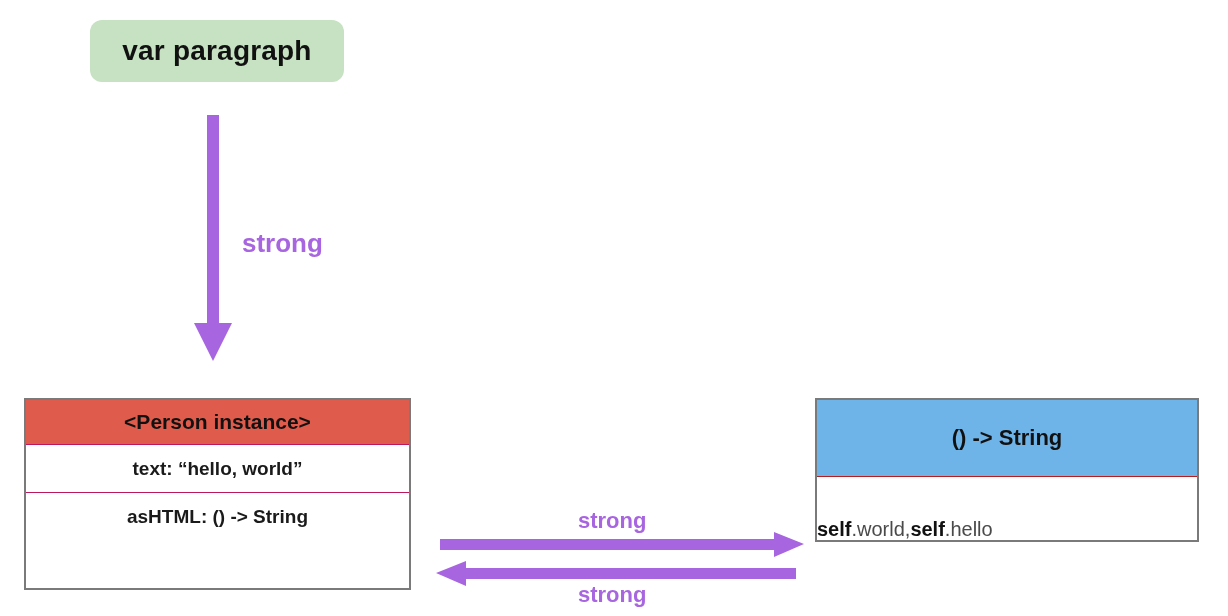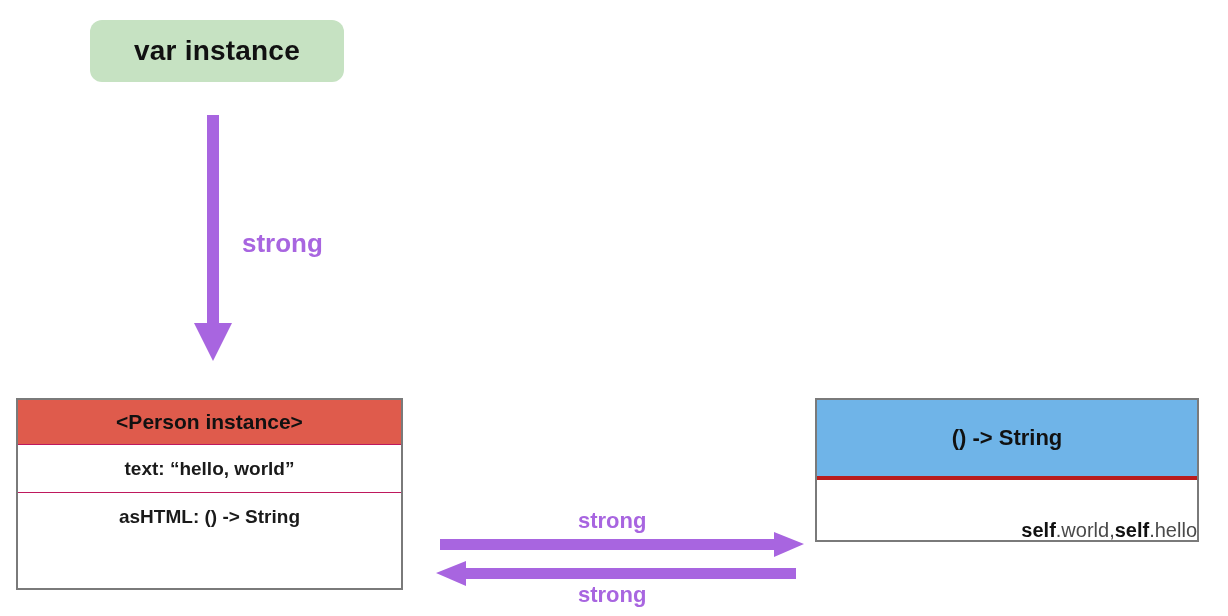--- a/index.html
+++ b/index.html
@@ -82,21 +82,21 @@
     font-weight: 600;
     color: #1a1a1a;
     border-top: 1px solid #be185d;
     box-sizing: border-box;
     white-space: nowrap;
   }
   .obj-row.first-row { border-top: 1px solid #6f6f6f; }
 
   
   #person-box {
-    left: 16px;
+    left: 24px;
     top: 398px;
     width: 387px;
     height: 192px;
   }
   #person-box .obj-header { background: #df5b4c; }
 
   
   #closure-box {
     left: 815px;
     top: 398px;
@@ -105,22 +105,22 @@
   }
   #closure-box .obj-header {
     background: #6fb4e8;
     height: 76px;
     font-size: 22px;
   }
   #closure-box .closure-body {
     height: 105px;
     display: flex;
     align-items: center;
-    justify-content: flex-end;
-    border-top: 4px solid #b91c1c;
+    justify-content: flex-start;
+    border-top: 1px solid #b91c1c;
     font-size: 20px;
     box-sizing: border-box;
     white-space: nowrap;
   }
   .kw { font-weight: 700; color: #111111; }
   .dim { font-weight: 400; color: #4a4a4a; }
 
   
   .h-arrow {
     position: absolute;
@@ -136,21 +136,21 @@
     color: #a865e0;
     white-space: nowrap;
   }
   #h-label-top    { left: 578px; top: 508px; }
   #h-label-bottom { left: 578px; top: 582px; }
 </style>
 </head>
 <body>
 
 <div class="var-pill">
-  <span class="var-pill-label">var instance</span>
+  <span class="var-pill-label">var paragraph</span>
 </div>
 
 <div class="v-arrow">
   <svg width="60" height="250" viewBox="0 0 60 250">
     <rect x="19" y="0" width="12" height="215" fill="#a865e0"></rect>
     <polygon points="6,208 44,208 25,246" fill="#a865e0"></polygon>
   </svg>
 </div>
 <div class="v-arrow-label">strong</div>
 

